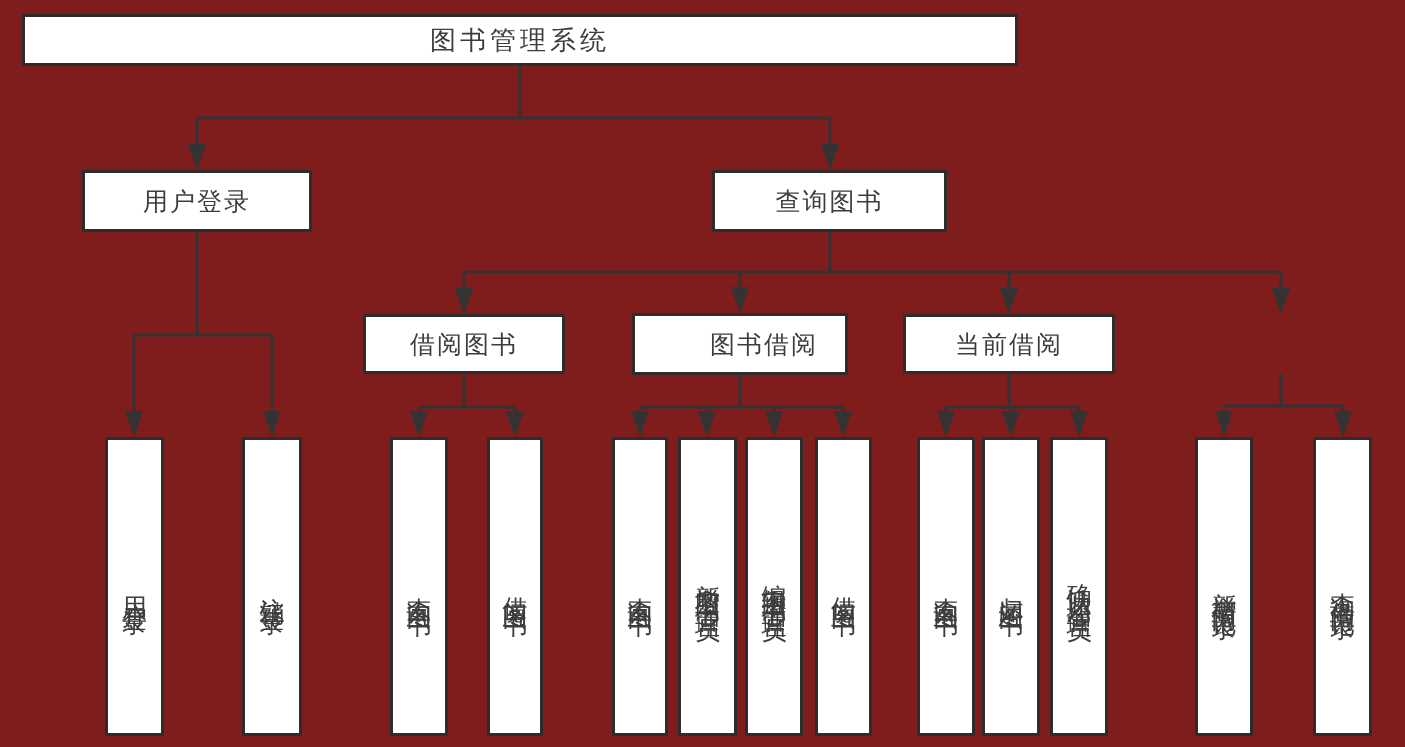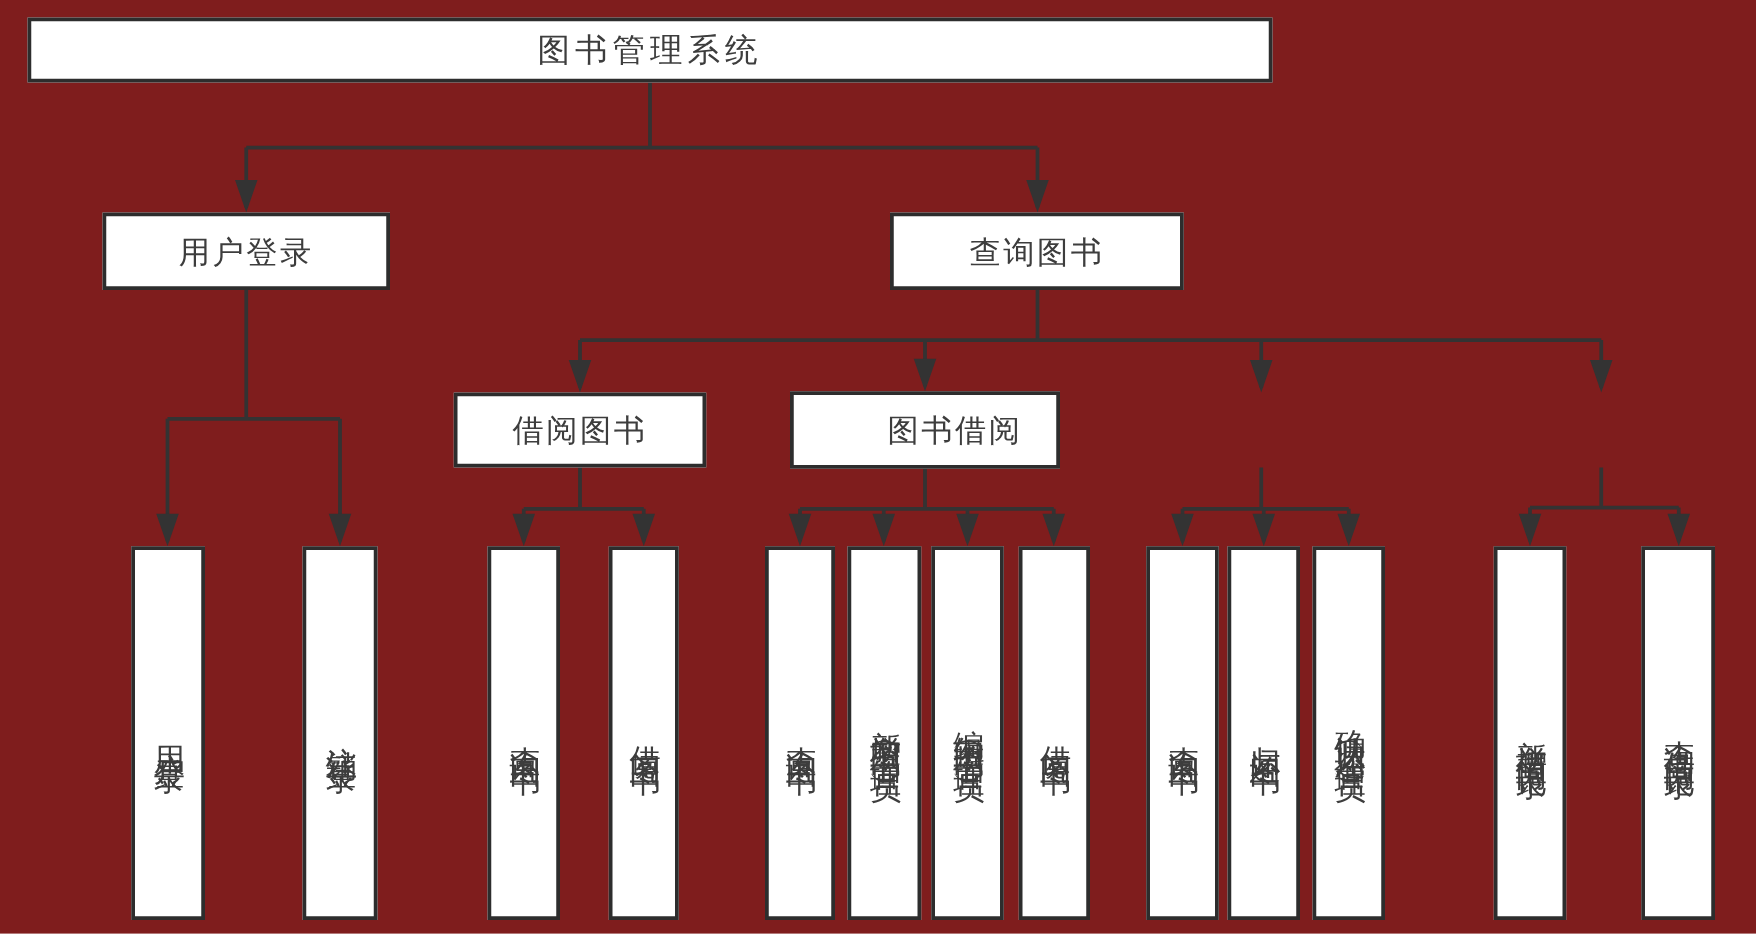--- a/index.html
+++ b/index.html
@@ -91,20 +91,21 @@
     </g>
   </svg>
 
   <div class="node root-node" style="left:22px; top:14px; width:996px; height:52px;">图书管理系统</div>
 
   <div class="node hnode" style="left:82px; top:170px; width:230px; height:62px;">用户登录</div>
   <div class="node hnode" style="left:712px; top:170px; width:235px; height:62px;">查询图书</div>
 
   <div class="node hnode" style="left:363px; top:314px; width:202px; height:60px;">借阅图书</div>
   <div class="node hnode" style="left:632px; top:313px; width:216px; height:62px;padding-left:48px;">图书借阅</div>
+  <div class="node hnode" style="left:903px; top:314px; width:212px; height:60px;">当前借阅</div>
 
   <div class="node leaf" style="left:105px; top:437px; width:59px; height:299px;">用户登录</div>
   <div class="node leaf" style="left:242px; top:437px; width:60px; height:299px;">注销登录</div>
 
   <div class="node leaf" style="left:390px; top:437px; width:58px; height:299px;">查询图书</div>
   <div class="node leaf" style="left:487px; top:437px; width:56px; height:299px;">借阅图书</div>
 
   <div class="node leaf" style="left:612px; top:437px; width:56px; height:299px;">查询图书</div>
   <div class="node leaf" style="left:678px; top:437px; width:59px; height:299px;">新增图书（管理员）</div>
   <div class="node leaf" style="left:745px; top:437px; width:58px; height:299px;">编辑图书（管理员）</div>

